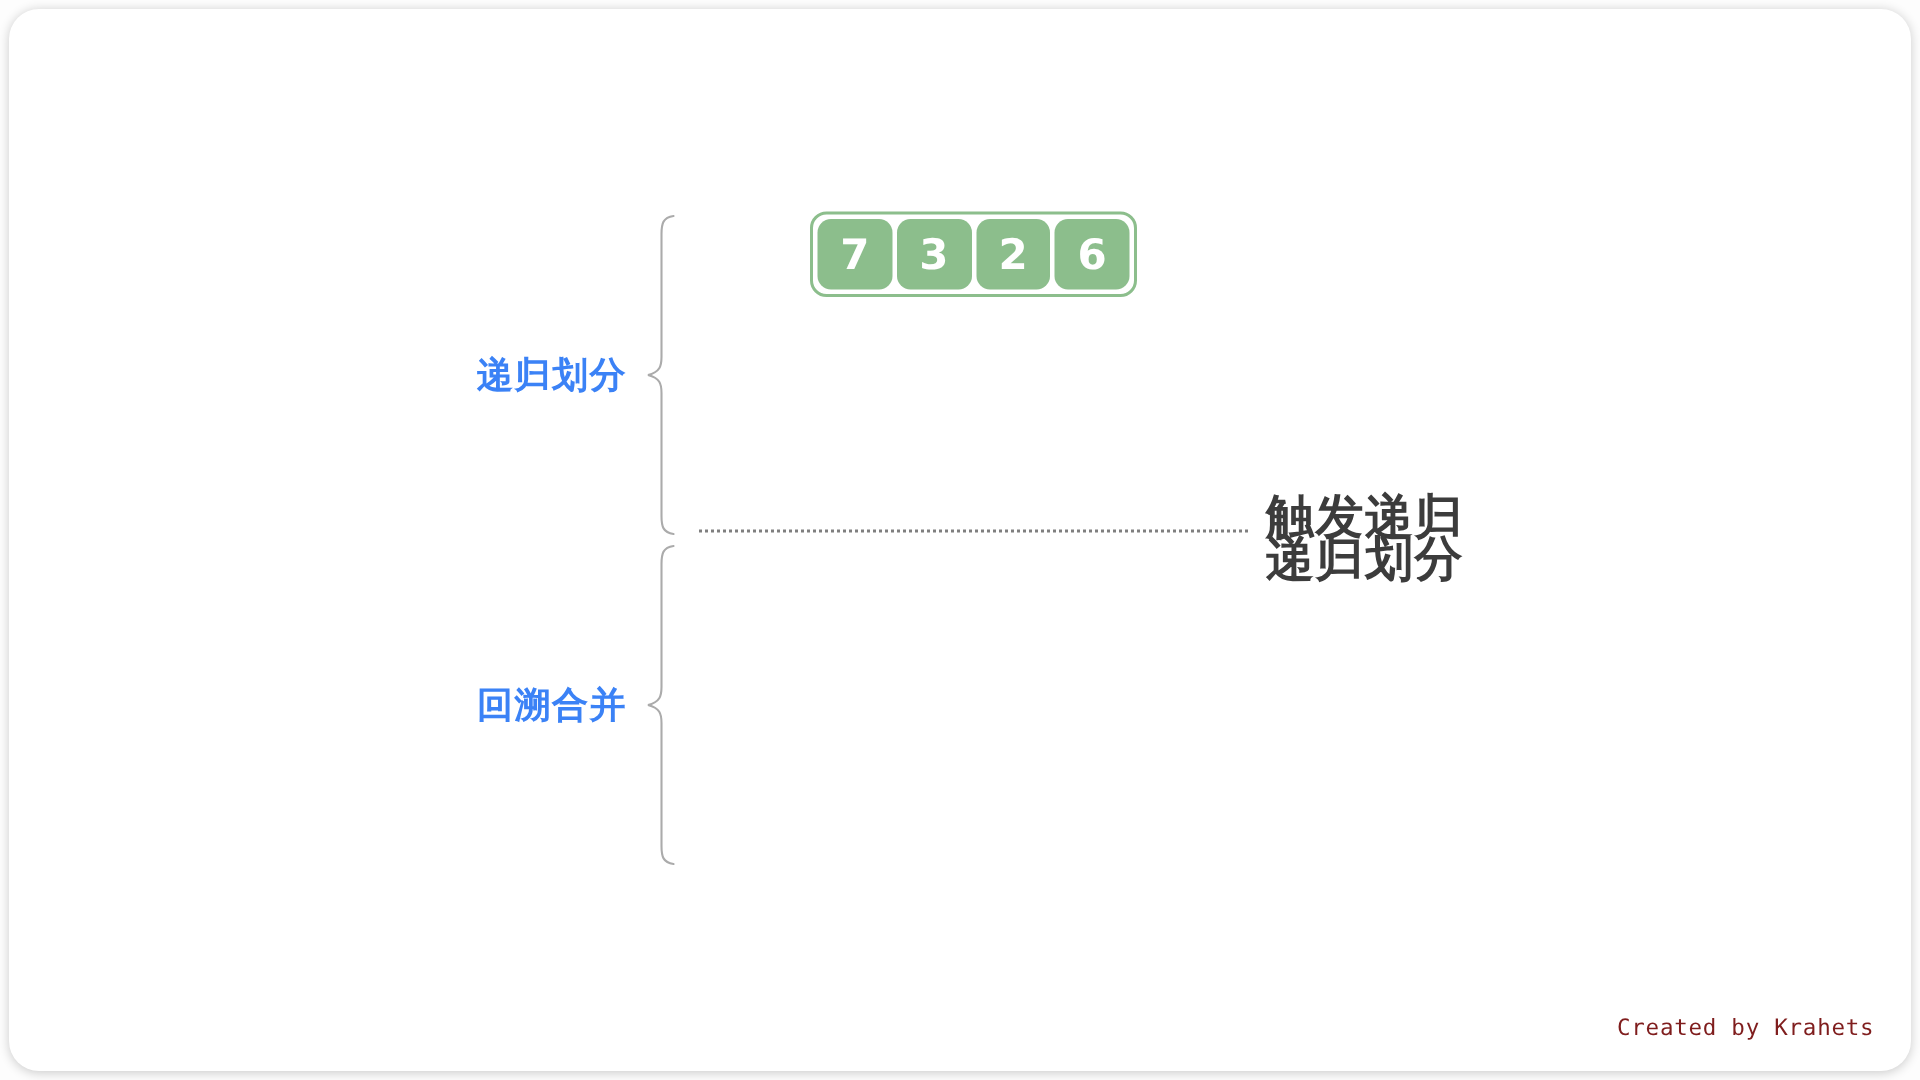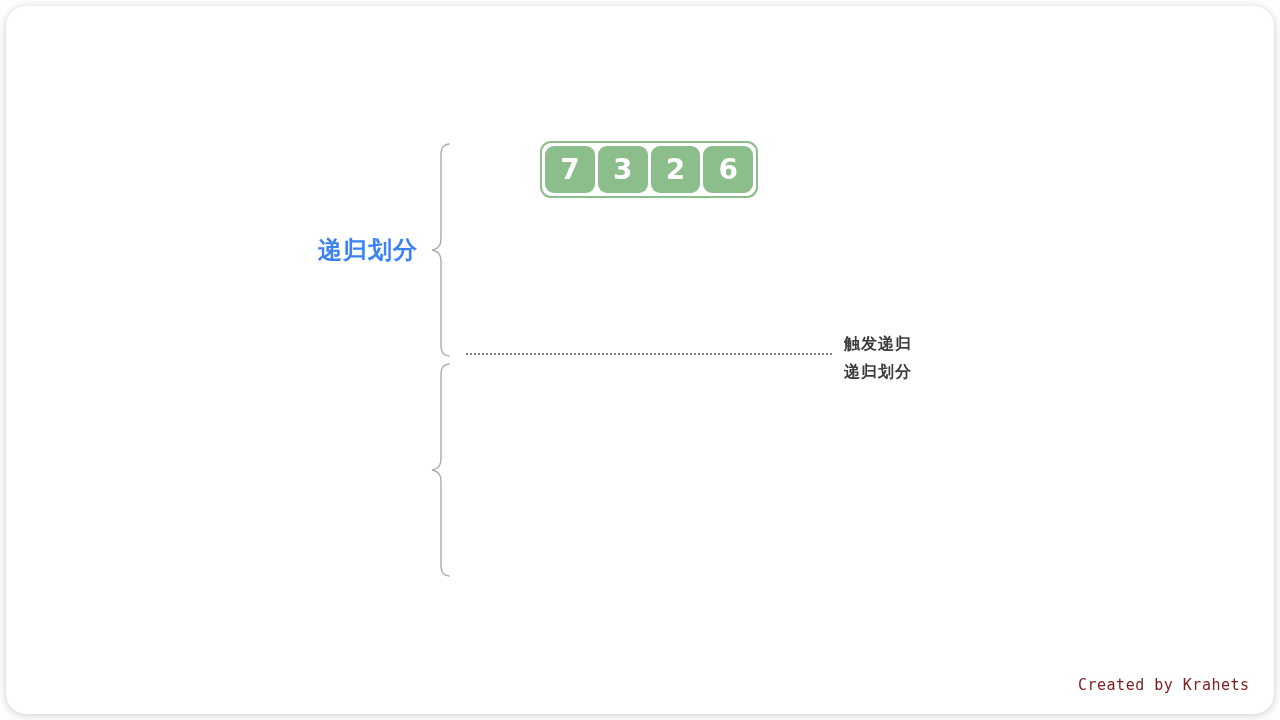--- a/index.html
+++ b/index.html
@@ -65,21 +65,21 @@
     position: absolute;
     left: 460px; top: 347px;          
     width: 368px; height: 2px;
     background: repeating-linear-gradient(90deg, #7f7f7f 0 2px, transparent 2px 4px);
   }
 
   
   .annotation {
     position: absolute;
     left: 838px; top: 324px;          
-    font-size: 16px;
+    font-size: 32px;
     font-weight: bold;
     color: #3C3C3C;
     line-height: 28px;
     letter-spacing: 1px;
     white-space: nowrap;
   }
 
   
   .watermark {
     position: absolute;
@@ -115,20 +115,21 @@
     <svg class="brace brace-top" viewBox="0 0 24 214" aria-hidden="true">
       <path d="M 22 1 C 15 2 14 6 14 13 L 14 95 C 14 101 13 105 5 107 C 13 109 14 113 14 119 L 14 201 C 14 208 15 212 22 213" fill="none" stroke="#ABABAB" stroke-width="1.4" stroke-linecap="round"></path>
     </svg>
 
     <svg class="brace brace-bottom" viewBox="0 0 24 214" aria-hidden="true">
       <path d="M 22 1 C 15 2 14 6 14 13 L 14 95 C 14 101 13 105 5 107 C 13 109 14 113 14 119 L 14 201 C 14 208 15 212 22 213" fill="none" stroke="#ABABAB" stroke-width="1.4" stroke-linecap="round"></path>
     </svg>
 
     <div class="phase-label phase-label-top">递归划分</div>
 
+    <div class="phase-label phase-label-bottom">回溯合并</div>
 
     <div class="dotted-line"></div>
 
     <div class="annotation">
       <div>触发递归</div>
       <div>递归划分</div>
     </div>
 
     <div class="watermark">Created by Krahets</div>
 

